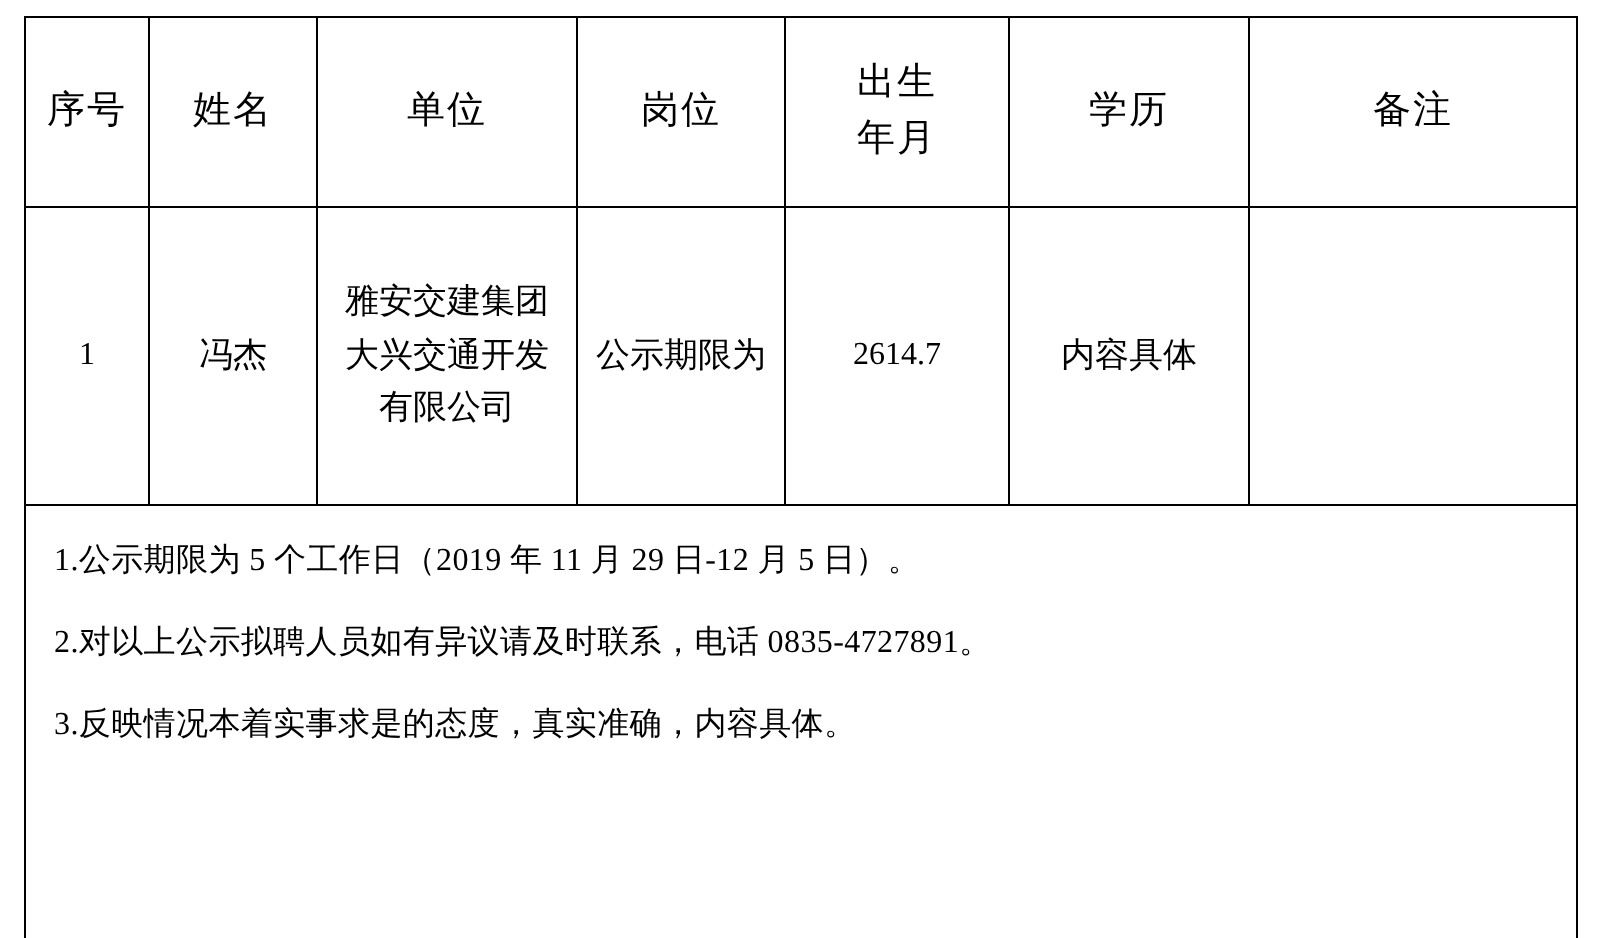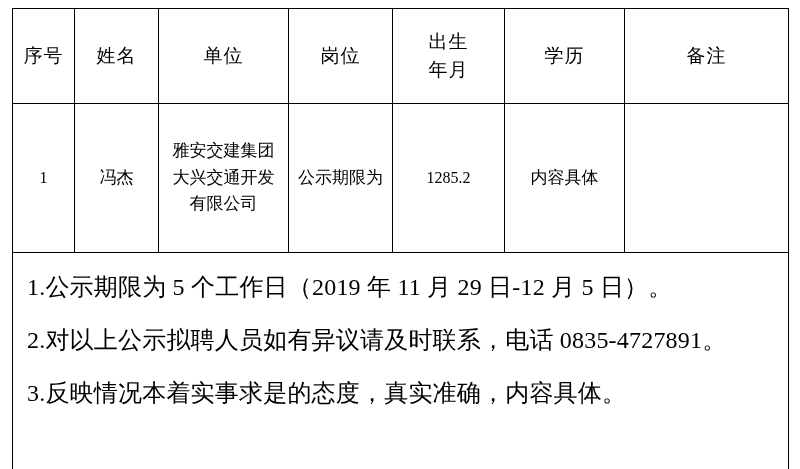--- a/index.html
+++ b/index.html
@@ -57,21 +57,21 @@
   .data-row td.num-cell {
     font-size: 16px;
   }
   .notes-cell {
     text-align: left !important;
     vertical-align: top !important;
     padding: 16px 14px 14px 14px !important;
     height: 198px;
   }
   .note-line {
-    font-size: 24px;
+    font-size: 16px;
     line-height: 1.5;
     margin-bottom: 17px;
     letter-spacing: 0.2px;
   }
   .note-line:last-child {
     margin-bottom: 0;
   }
 </style>
 </head>
 <body>
@@ -98,21 +98,21 @@
           <div>年月</div>
         </td>
         <td>学历</td>
         <td>备注</td>
       </tr>
       <tr class="data-row">
         <td class="num-cell">1</td>
         <td>冯杰</td>
         <td class="unit-cell">雅安交建集团大兴交通开发有限公司</td>
         <td>公示期限为</td>
-        <td class="num-cell">1285.2</td>
+        <td class="num-cell">2614.7</td>
         <td>内容具体</td>
         <td></td>
       </tr>
       <tr>
         <td class="notes-cell" colspan="7">
           <div class="note-line">1.公示期限为 5 个工作日（2019 年 11 月 29 日-12 月 5 日）。</div>
           <div class="note-line">2.对以上公示拟聘人员如有异议请及时联系，电话 0835-4727891。</div>
           <div class="note-line">3.反映情况本着实事求是的态度，真实准确，内容具体。</div>
         </td>
       </tr>

